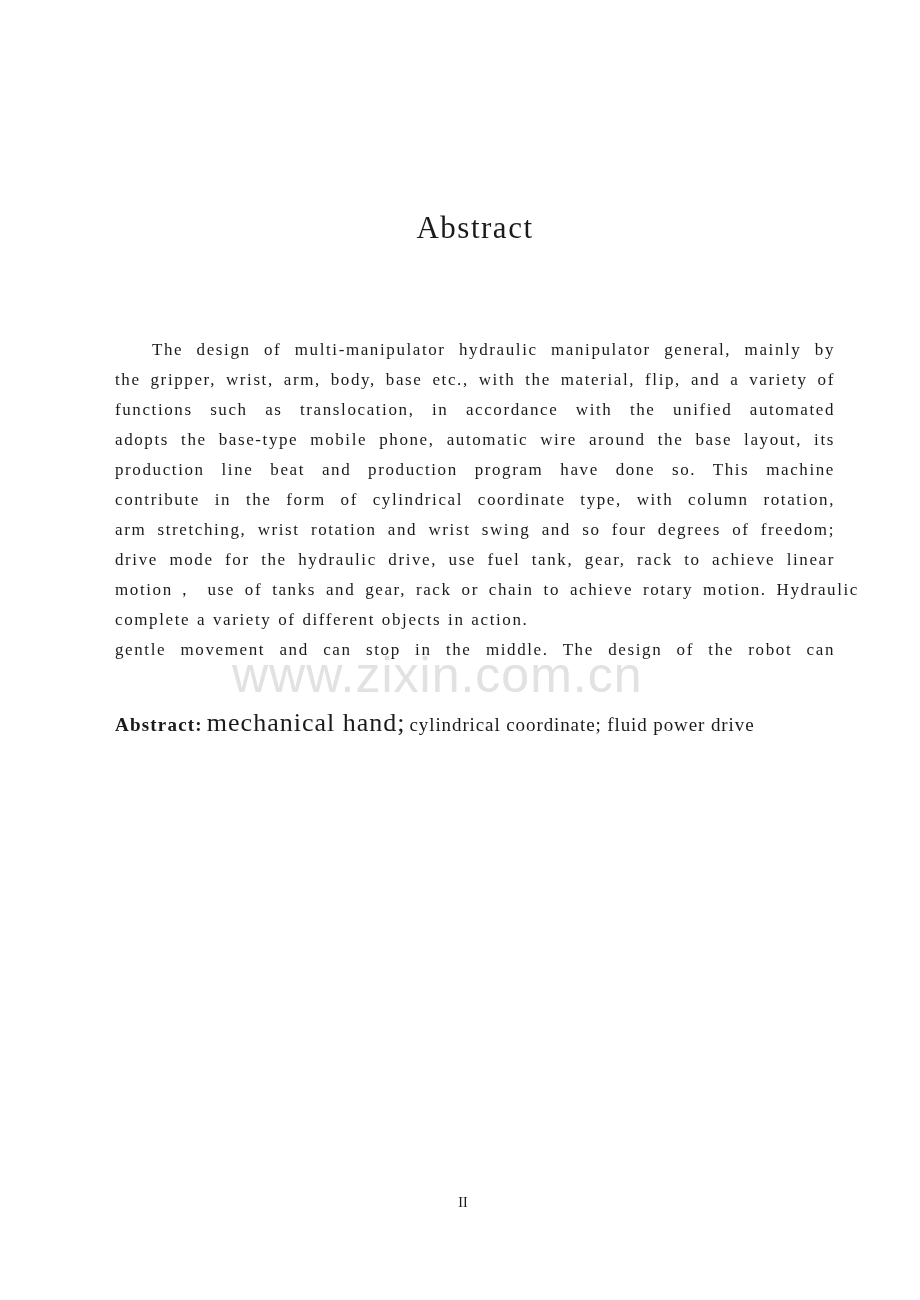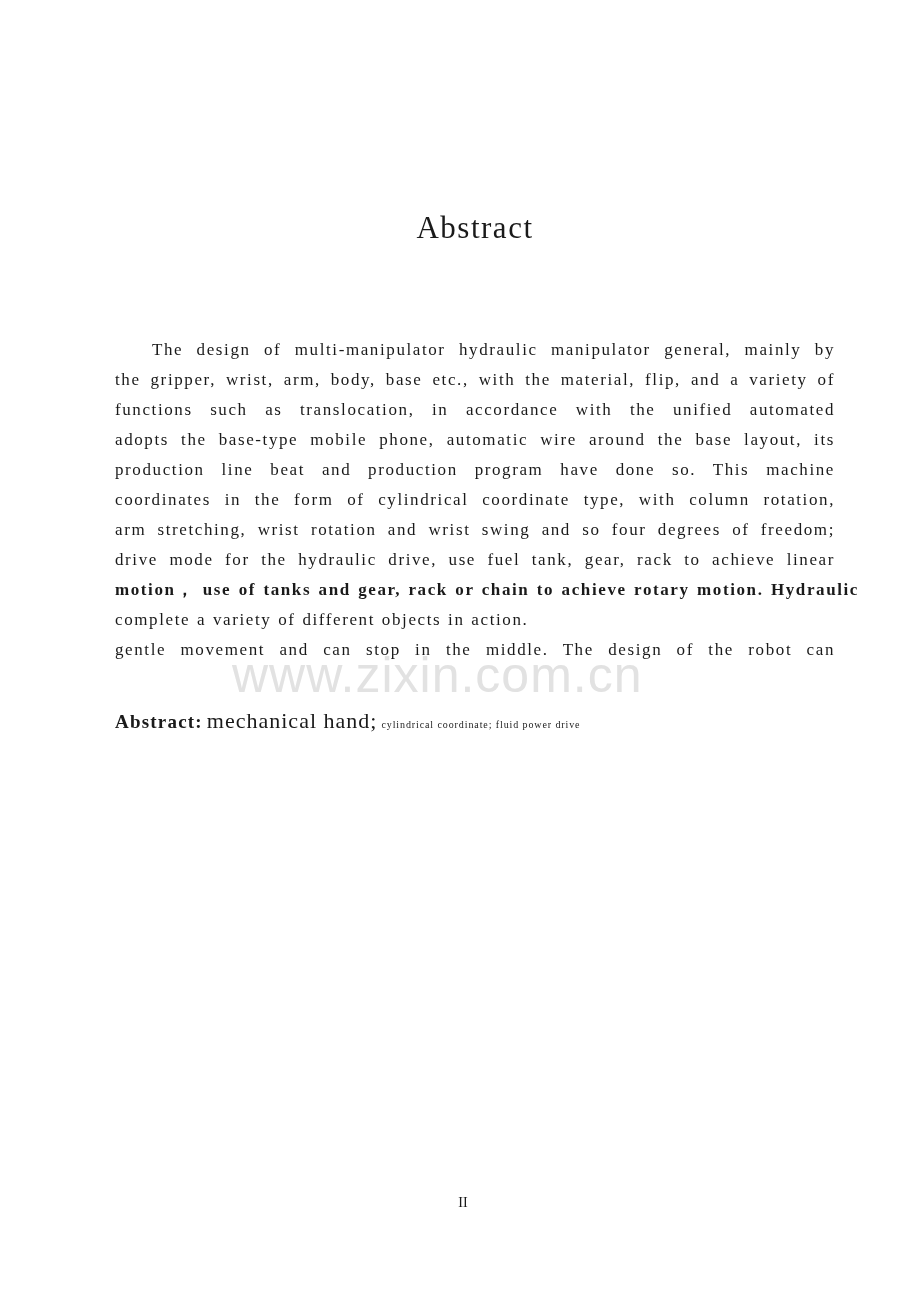--- a/index.html
+++ b/index.html
@@ -47,41 +47,41 @@
       color: #1a1a1a;
     }
     .line {
       display: block;
       text-align: justify;
       text-align-last: justify;
       white-space: nowrap;
     }
     .line.first { padding-left: 37px; }
     .line.last { text-align-last: left; }
-    .line.overflow { width: 744px; font-weight: bold; }
+    .line.overflow { width: 744px; }
     .keywords {
       position: absolute;
       top: 708px;
       left: 115px;
       width: 720px;
       white-space: nowrap;
       color: #1a1a1a;
     }
     .kw-label {
       font-weight: bold;
       font-size: 19px;
       letter-spacing: 1.2px;
     }
     .kw-first {
-      font-size: 22px;
+      font-size: 26px;
       letter-spacing: 1px;
       text-align: center;
     }
     .kw-rest {
-      font-size: 10px;
+      font-size: 19px;
       letter-spacing: 0.9px;
       text-align: center;
     }
     .watermark {
       position: absolute;
       top: 598px;
       left: 232px;
       font-family: "Liberation Sans", "DejaVu Sans", sans-serif;
       font-size: 50px;
       color: #e2e2e2;
@@ -109,21 +109,21 @@
   <div class="watermark">www.zixin.com.cn</div>
 
   <h1 class="title">Abstract</h1>
 
   <div class="abstract-body">
     <span class="line first">The design of multi-manipulator hydraulic manipulator general, mainly by</span>
     <span class="line">the gripper, wrist, arm, body, base etc., with the material, flip, and a variety of</span>
     <span class="line">functions such as translocation, in accordance with the unified automated</span>
     <span class="line">adopts the base-type mobile phone, automatic wire around the base layout, its</span>
     <span class="line">production line beat and production program have done so. This machine</span>
-    <span class="line">coordinates in the form of cylindrical coordinate type, with column rotation,</span>
+    <span class="line">contribute in the form of cylindrical coordinate type, with column rotation,</span>
     <span class="line">arm stretching, wrist rotation and wrist swing and so four degrees of freedom;</span>
     <span class="line">drive mode for the hydraulic drive, use fuel tank, gear, rack to achieve linear</span>
     <span class="line overflow">motion，  use of tanks and gear, rack or chain to achieve rotary motion. Hydraulic</span>
     <span class="line last">complete a variety of different objects in action.</span>
     <span class="line">gentle movement and can stop in the middle. The design of the robot can</span>
   </div>
 
   <div class="keywords">
     <span class="kw-label">Abstract:</span>
     <span class="kw-first">mechanical hand;</span>

